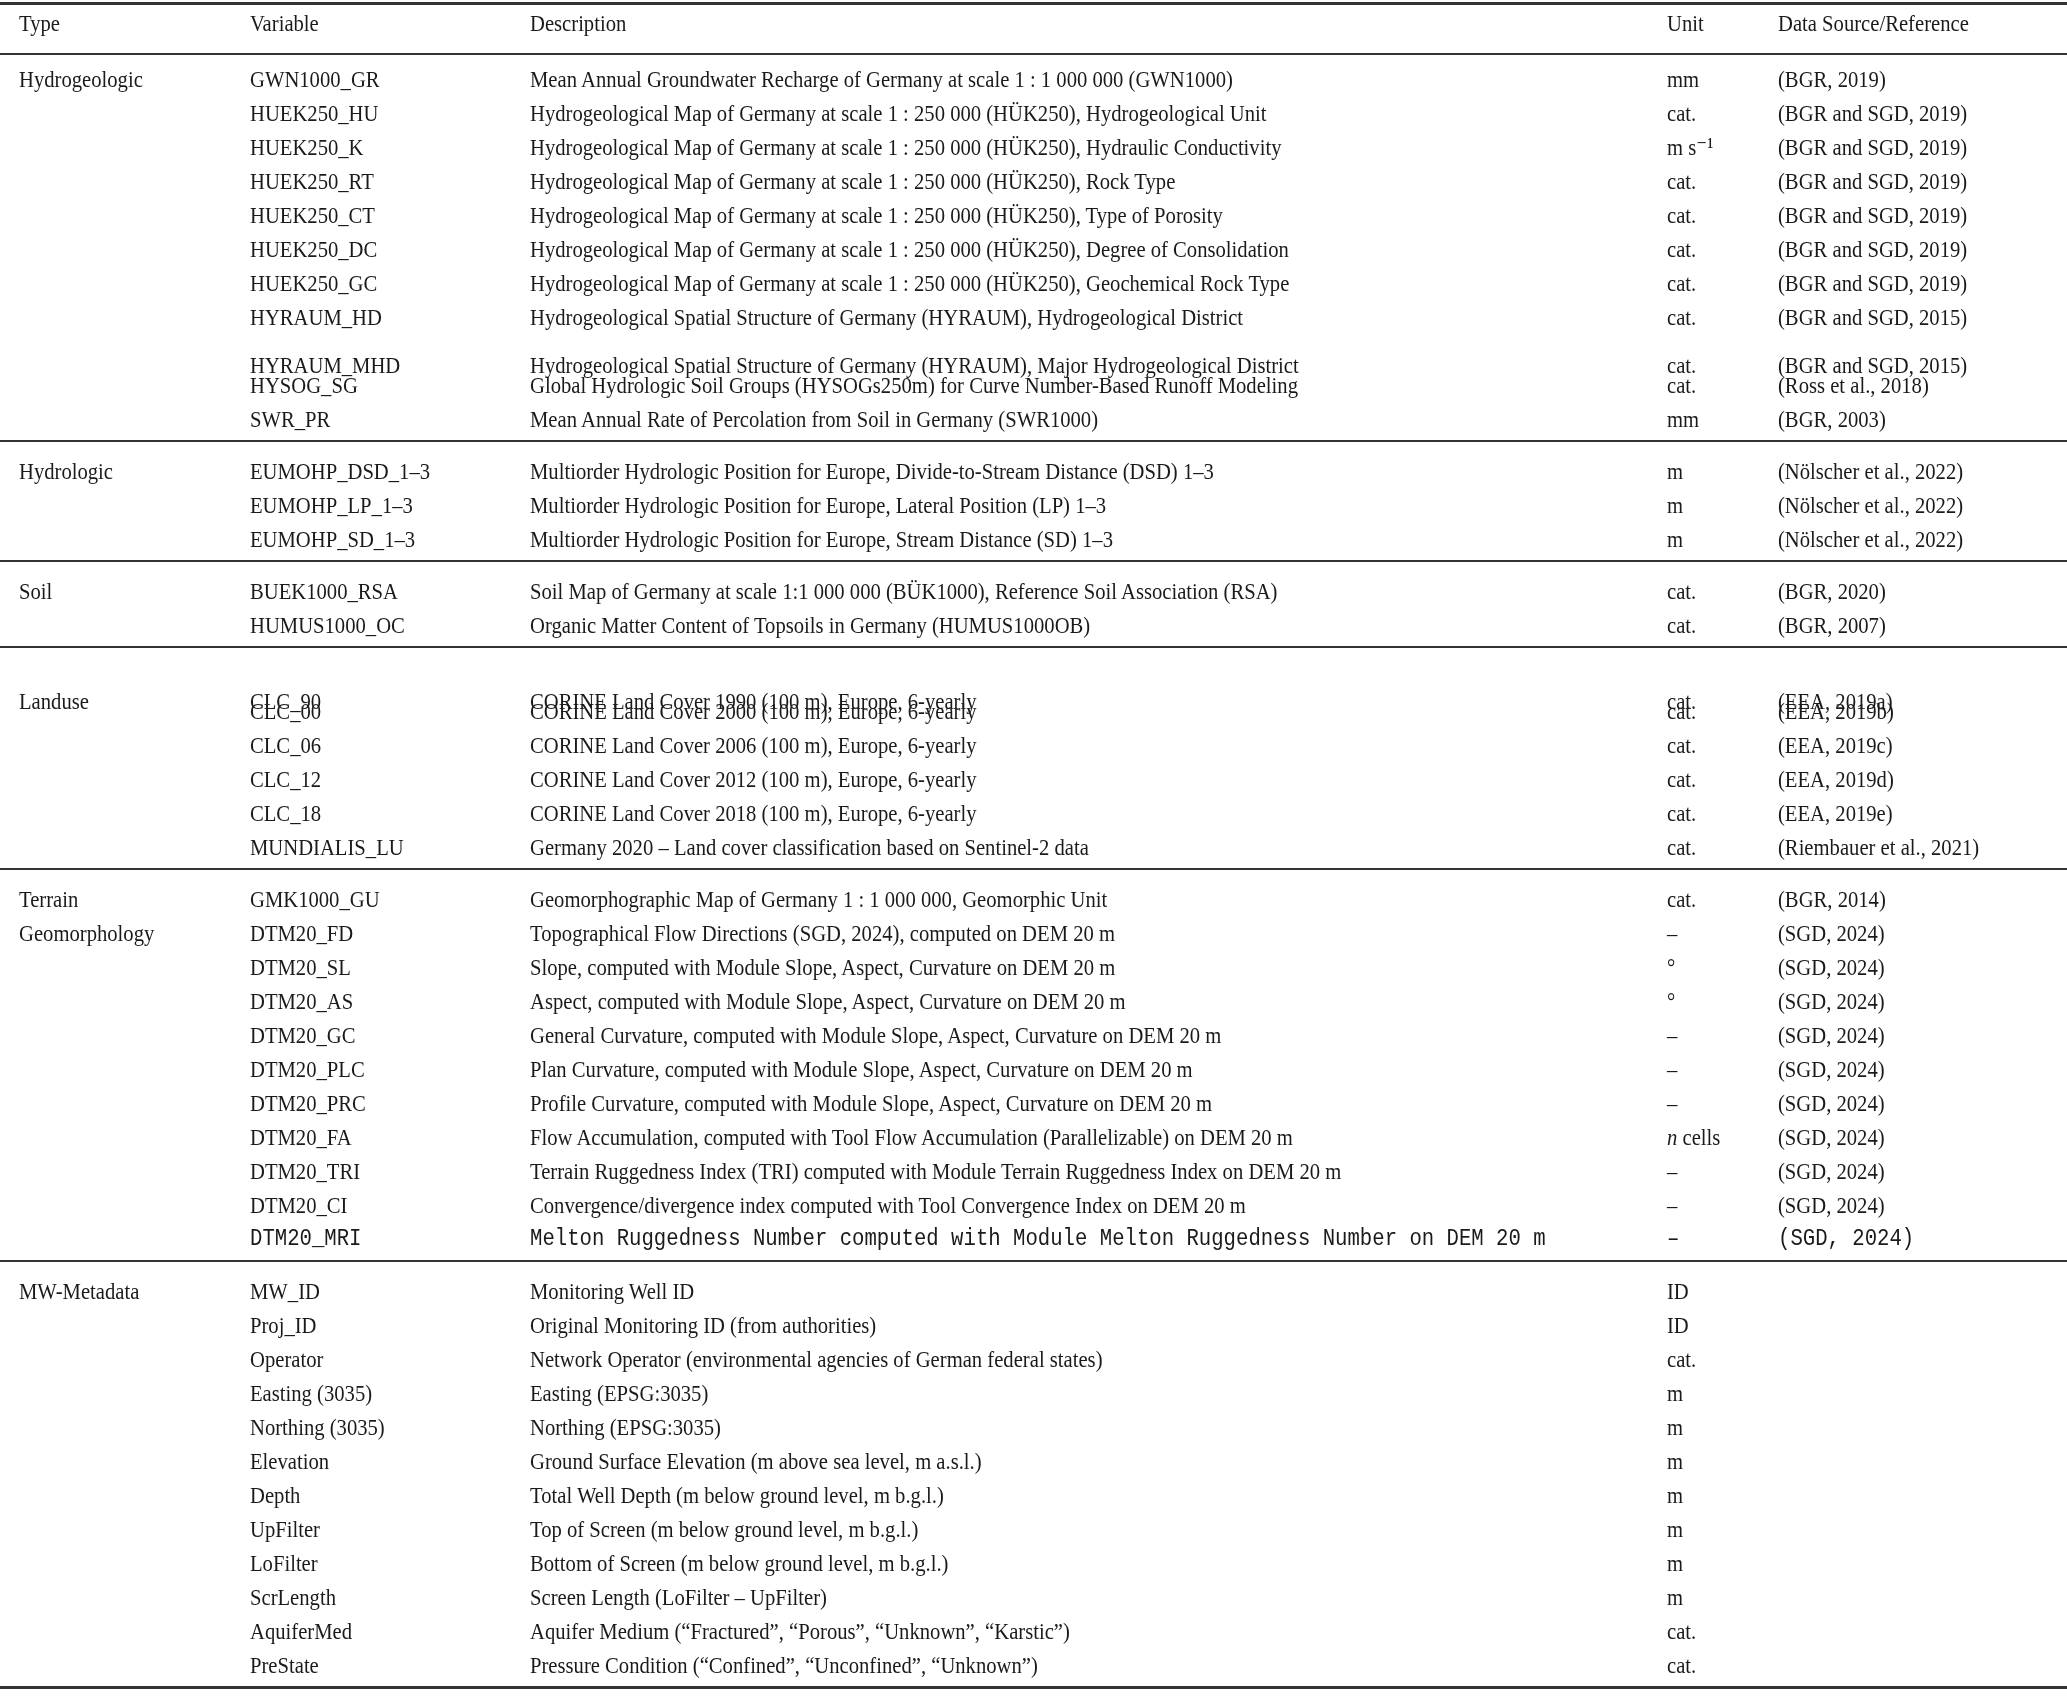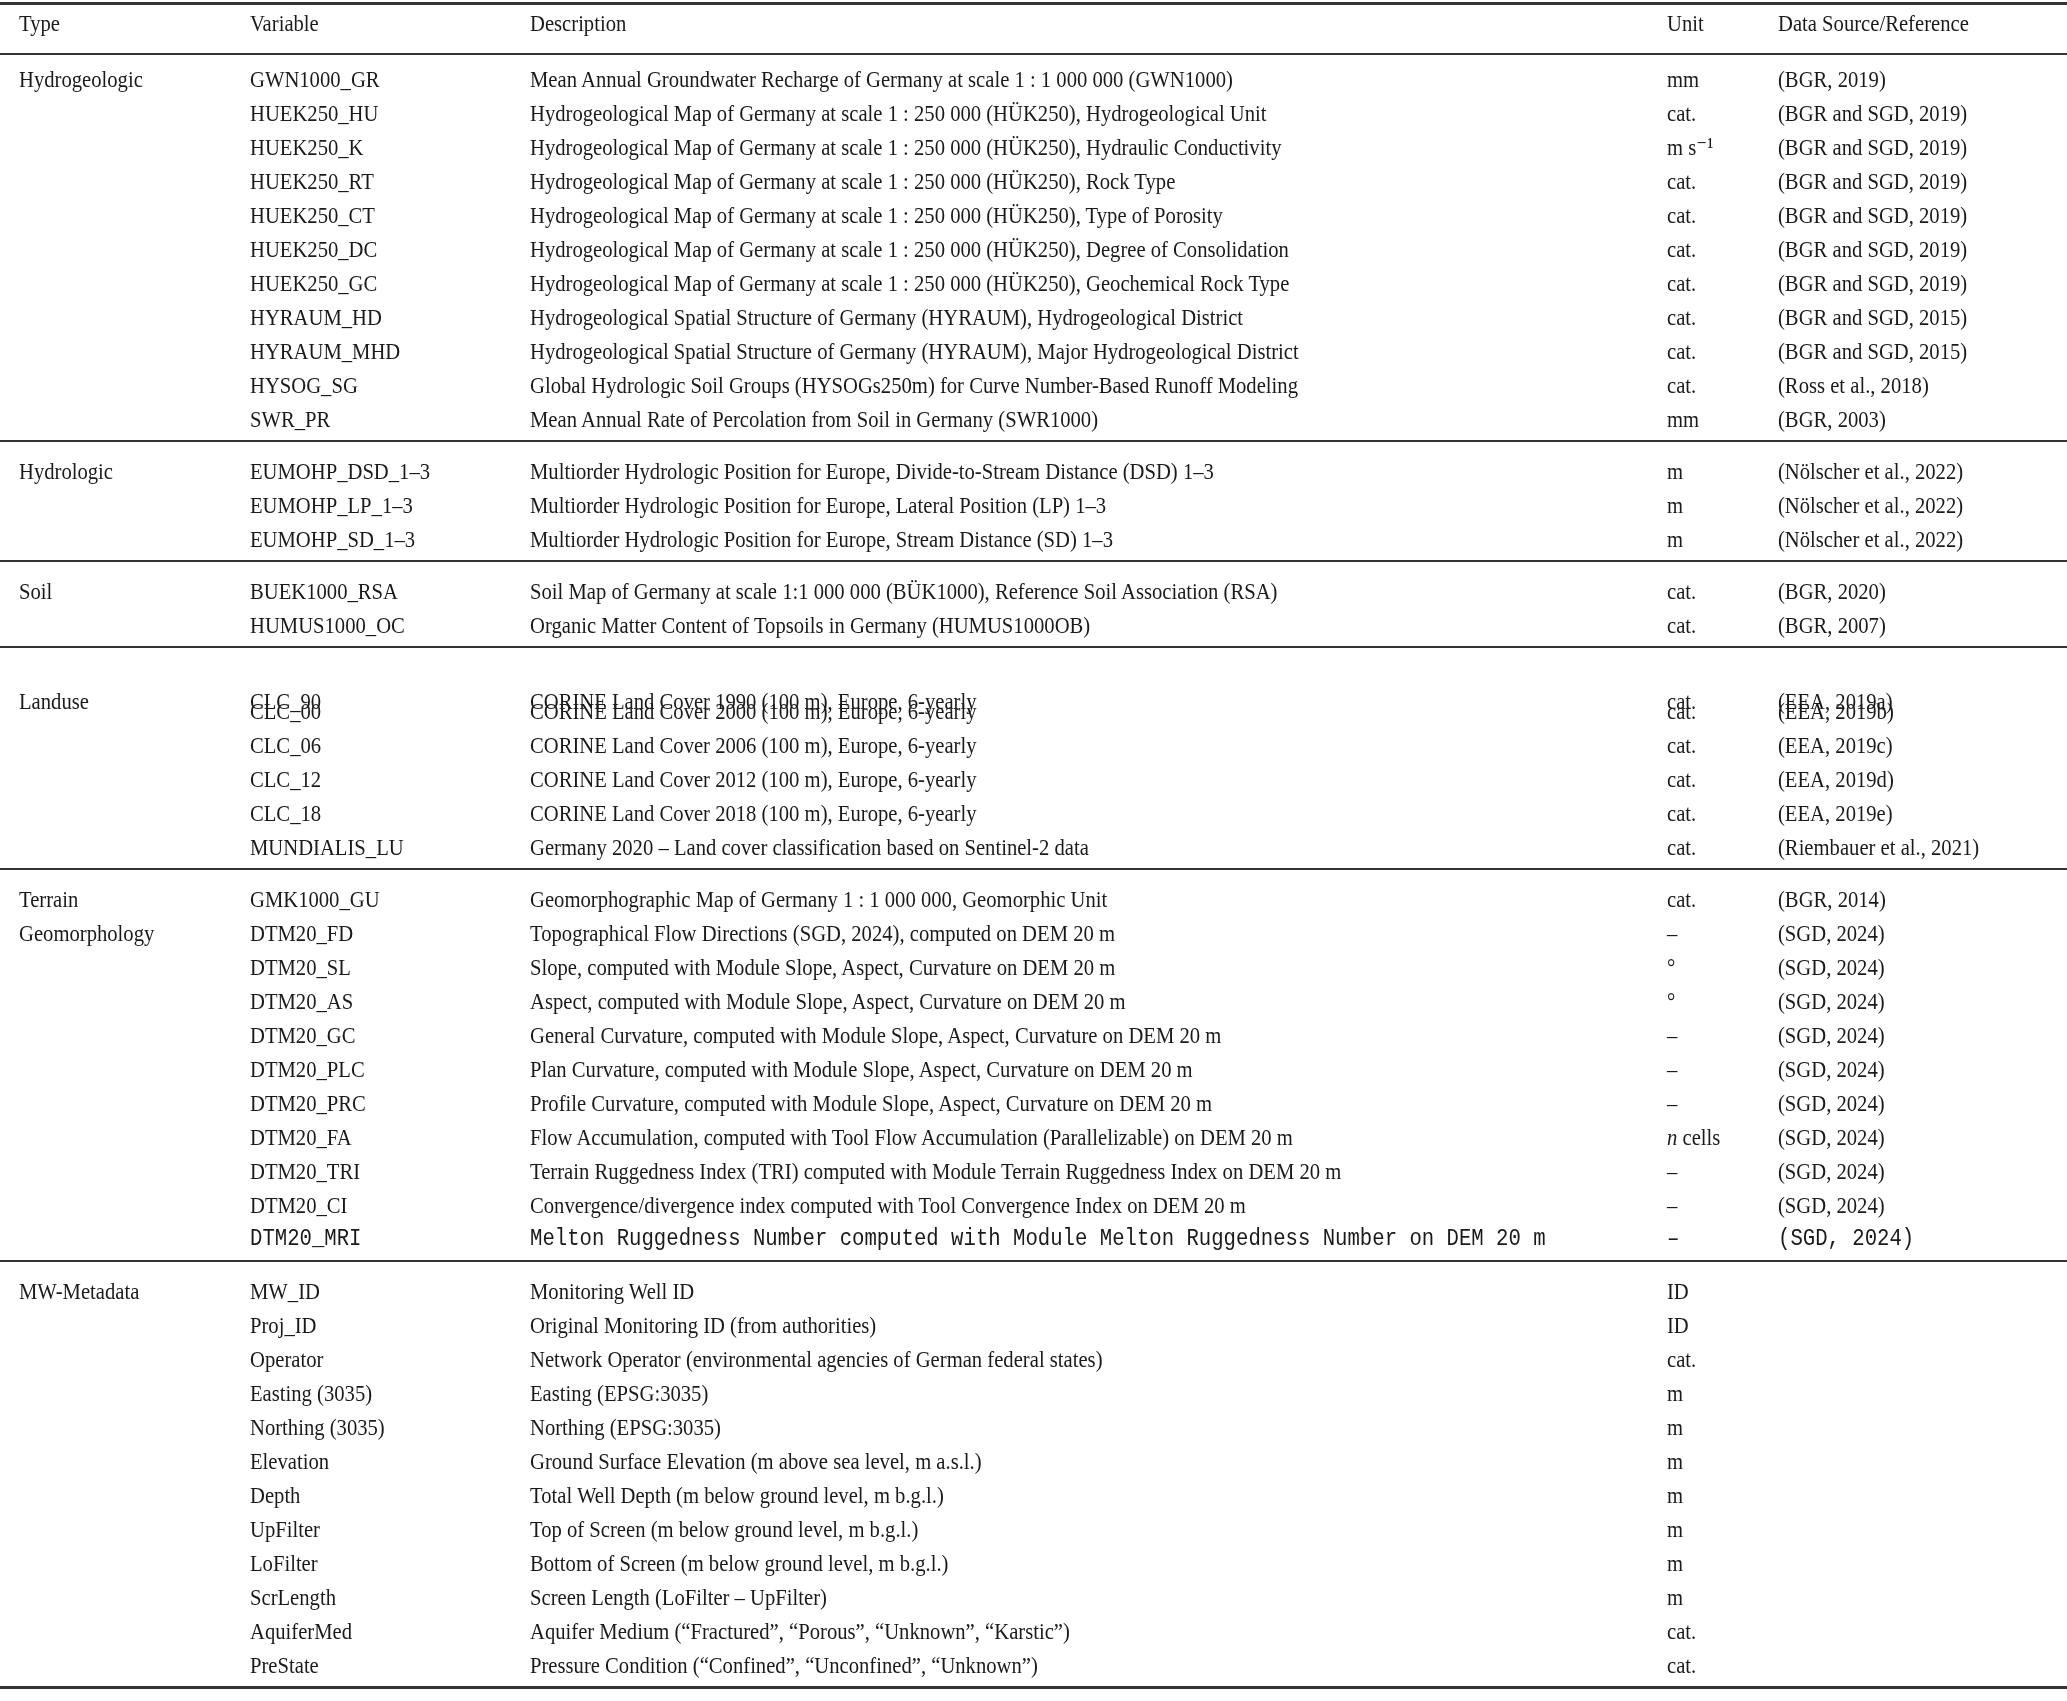--- a/index.html
+++ b/index.html
@@ -80,21 +80,21 @@
         <span class="cell c-desc narrow">Hydrogeological Map of Germany at scale 1 : 250 000 (HÜK250), Geochemical Rock Type</span>
         <span class="cell c-unit narrow">cat.</span>
         <span class="cell c-src narrow">(BGR and SGD, 2019)</span>
       </div>
       <div class="row" style="top: 300px;">
         <span class="cell c-var narrow">HYRAUM_HD</span>
         <span class="cell c-desc narrow">Hydrogeological Spatial Structure of Germany (HYRAUM), Hydrogeological District</span>
         <span class="cell c-unit narrow">cat.</span>
         <span class="cell c-src narrow">(BGR and SGD, 2015)</span>
       </div>
-      <div class="row" style="top: 334px;">
+      <div class="row" style="top: 348px;">
         <span class="cell c-var narrow">HYRAUM_MHD</span>
         <span class="cell c-desc narrow">Hydrogeological Spatial Structure of Germany (HYRAUM), Major Hydrogeological District</span>
         <span class="cell c-unit narrow">cat.</span>
         <span class="cell c-src narrow">(BGR and SGD, 2015)</span>
       </div>
       <div class="row" style="top: 368px;">
         <span class="cell c-var narrow">HYSOG_SG</span>
         <span class="cell c-desc narrow">Global Hydrologic Soil Groups (HYSOGs250m) for Curve Number-Based Runoff Modeling</span>
         <span class="cell c-unit narrow">cat.</span>
         <span class="cell c-src narrow">(Ross et al., 2018)</span>

